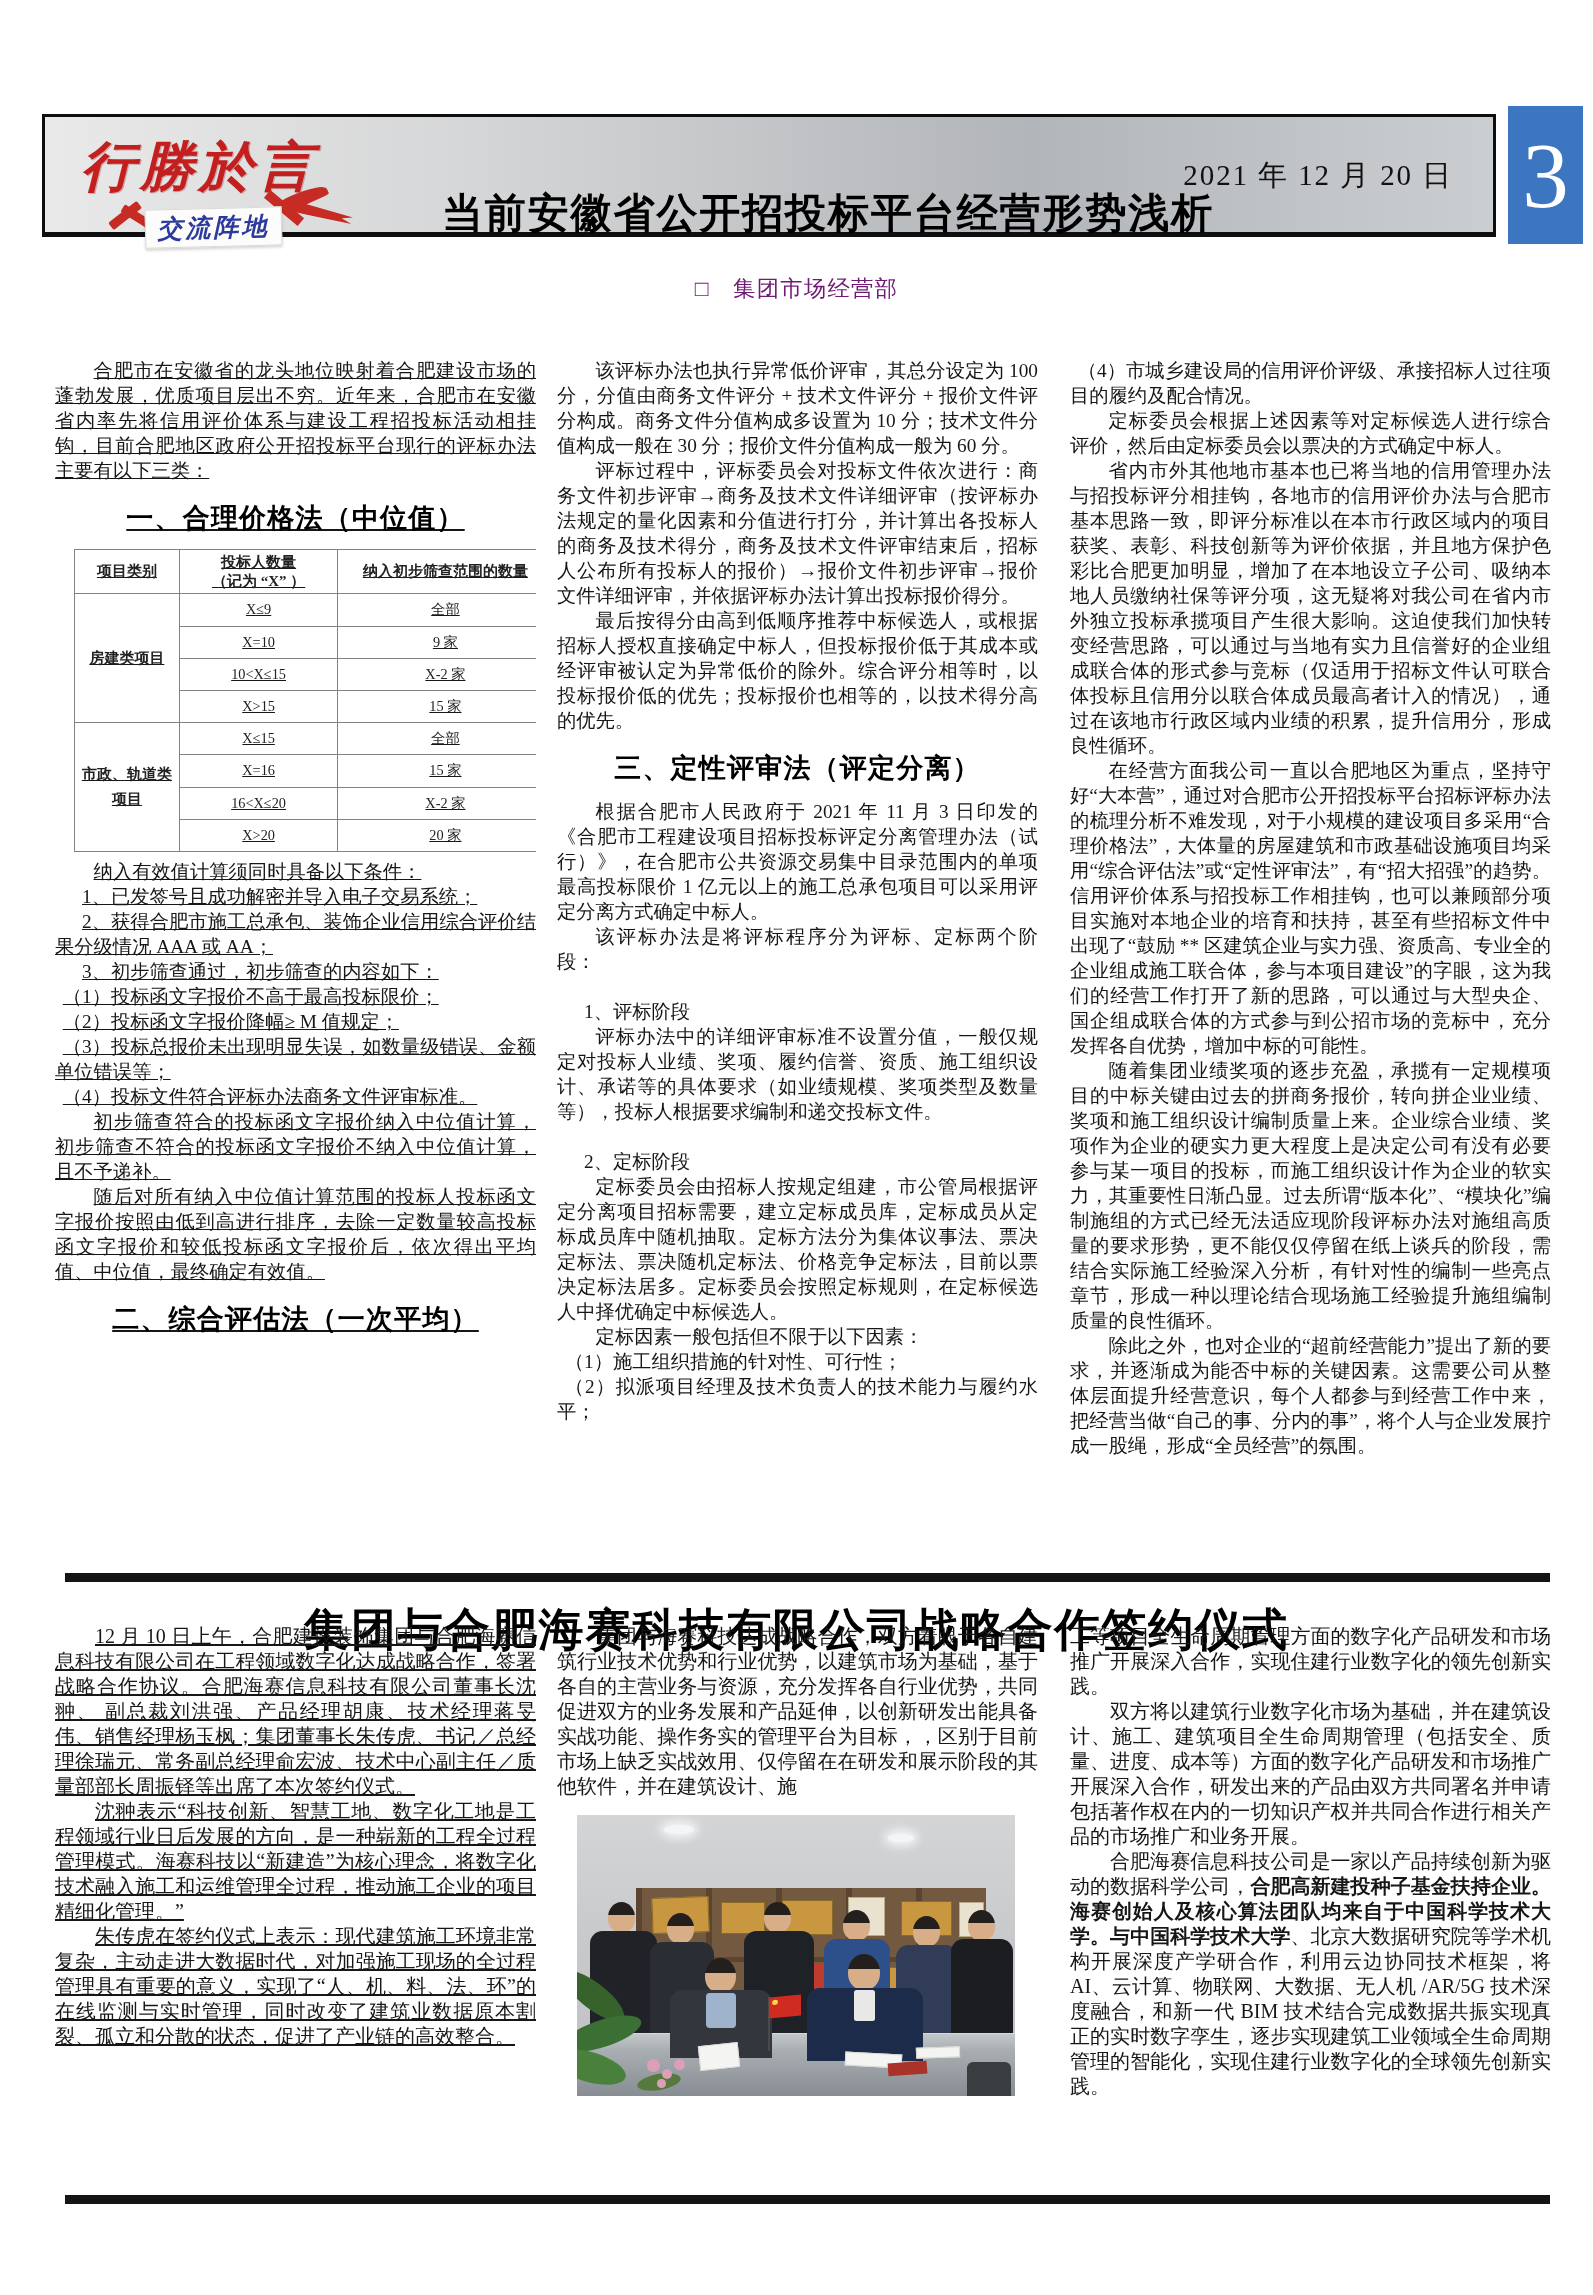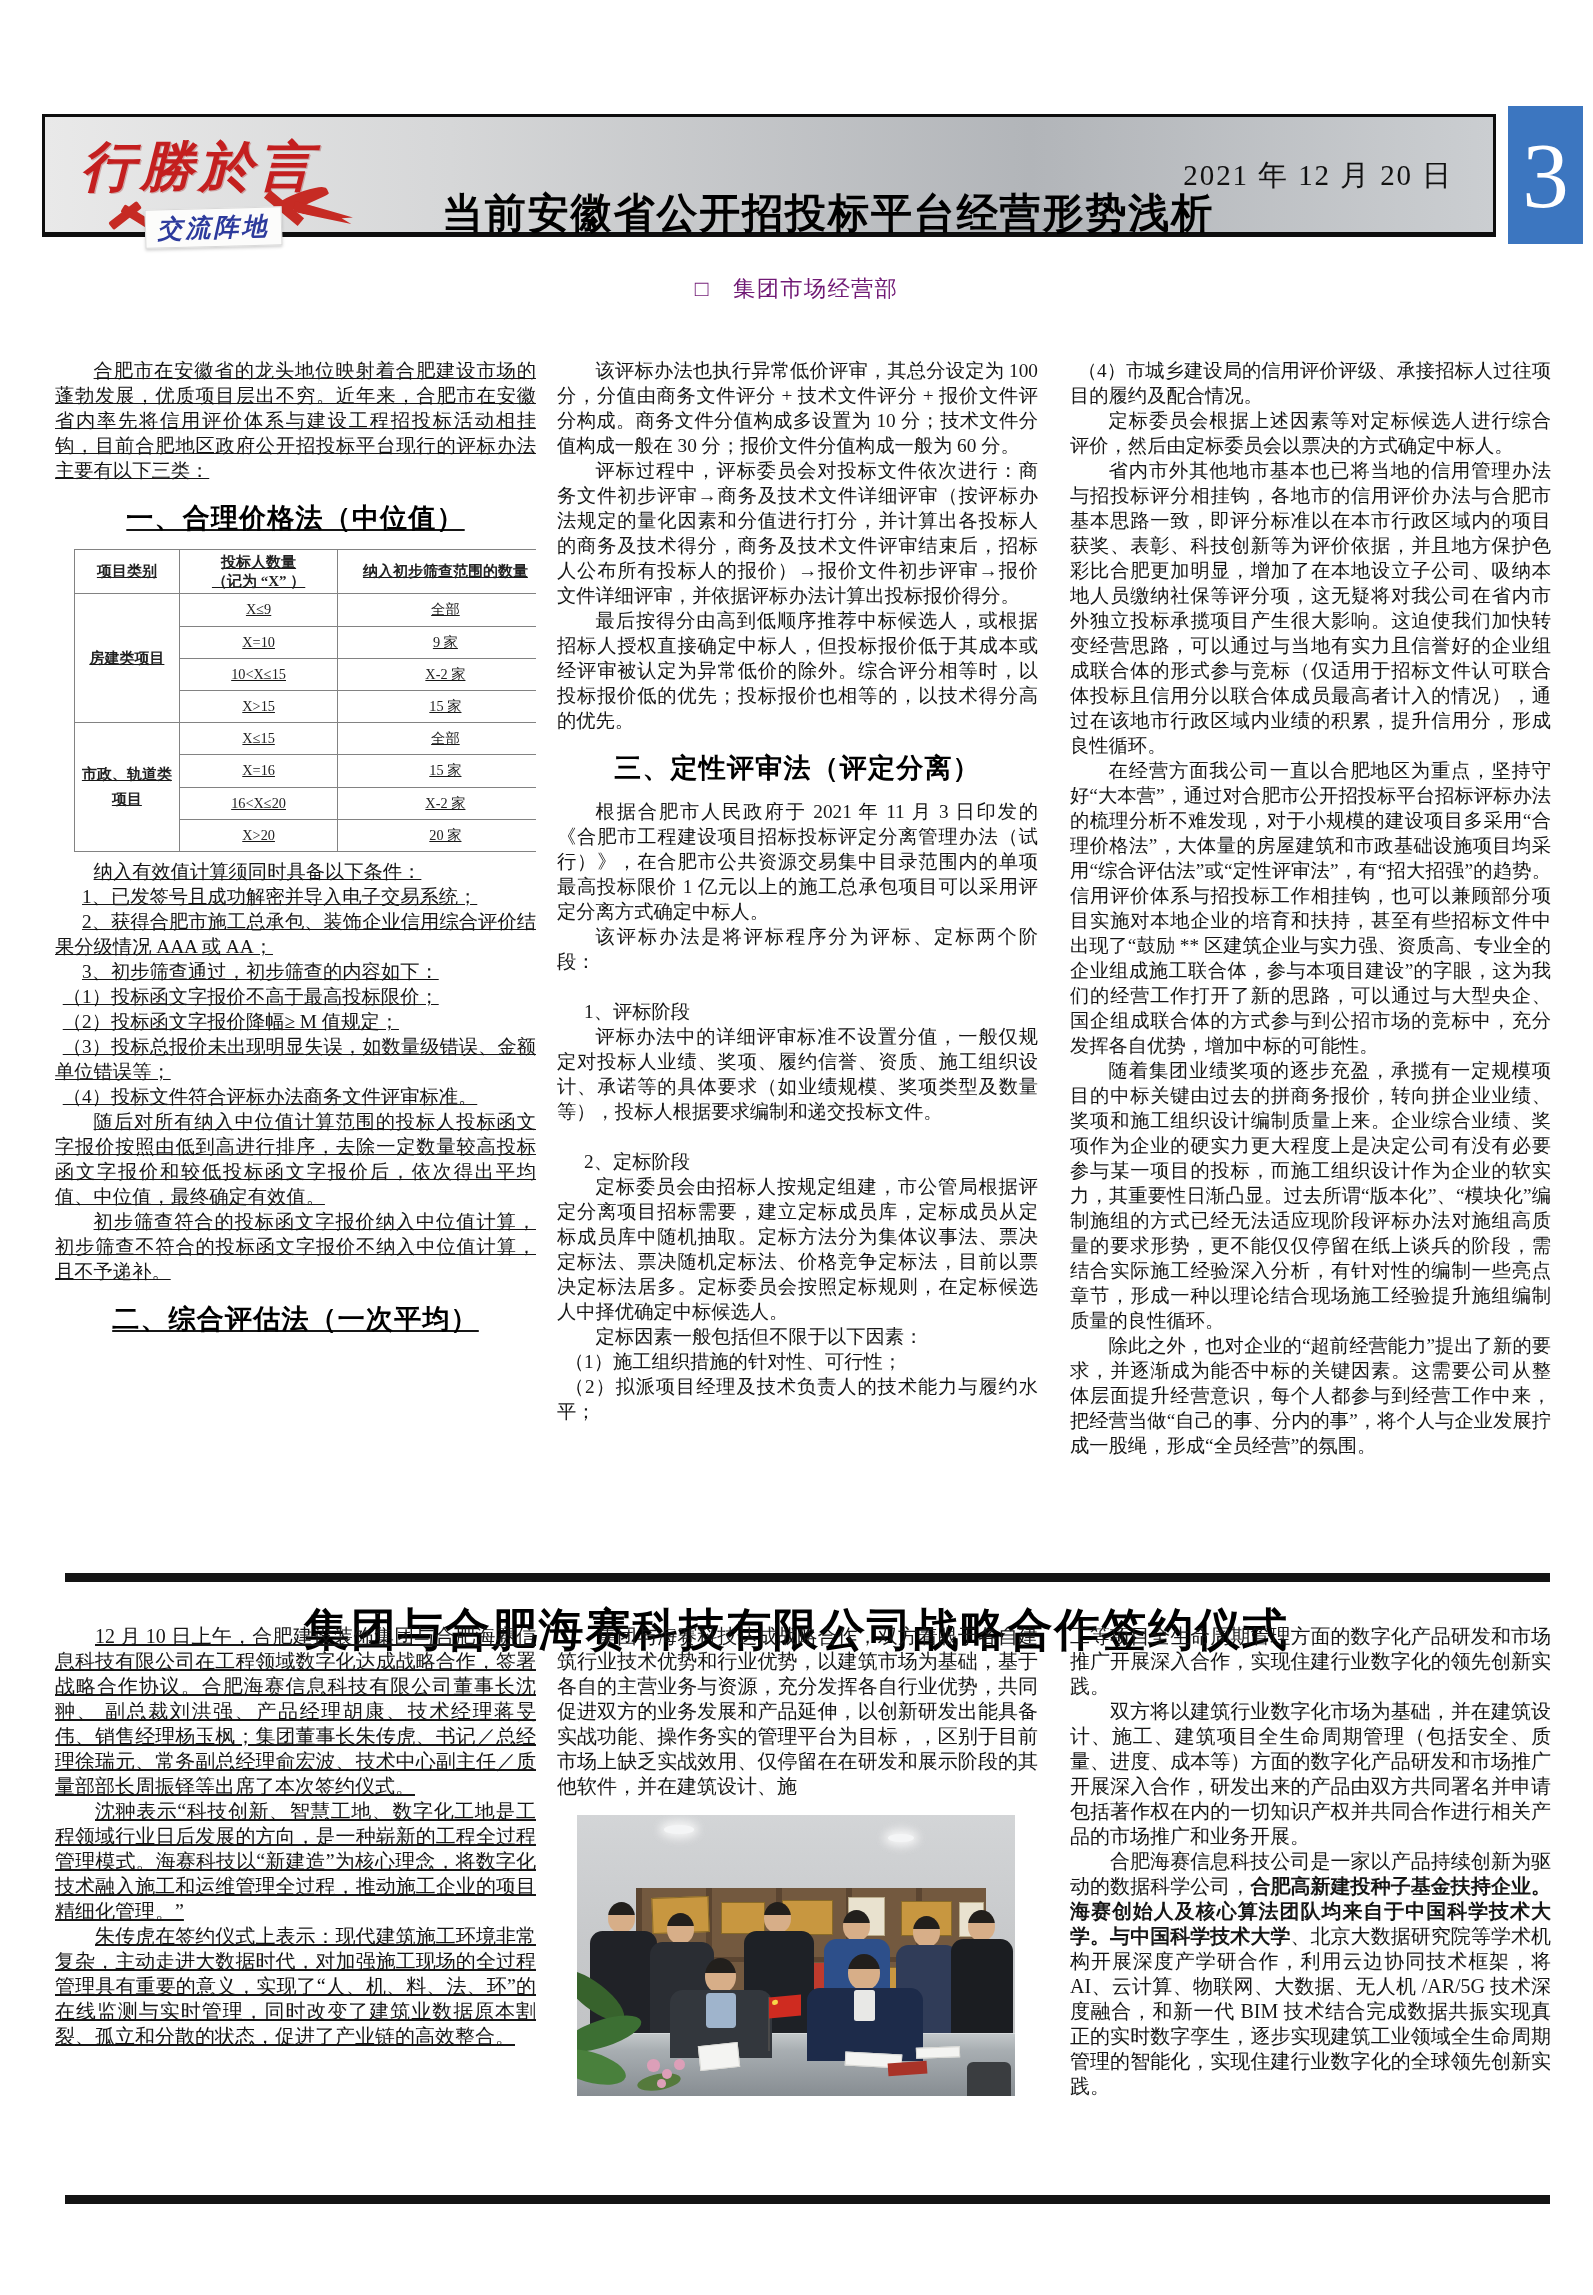--- a/index.html
+++ b/index.html
@@ -201,22 +201,22 @@
         </table>
     </div>
     <p class="para">纳入有效值计算须同时具备以下条件：</p>
     <p class="li15">1、已发签号且成功解密并导入电子交易系统；</p>
     <p class="li15">2、获得合肥市施工总承包、装饰企业信用综合评价结果分级情况 AAA 或 AA；</p>
     <p class="li15">3、初步筛查通过，初步筛查的内容如下：</p>
     <p class="li05">（1）投标函文字报价不高于最高投标限价；</p>
     <p class="li05">（2）投标函文字报价降幅≥ M 值规定；</p>
     <p class="li05">（3）投标总报价未出现明显失误，如数量级错误、金额单位错误等；</p>
     <p class="li05">（4）投标文件符合评标办法商务文件评审标准。</p>
+    <p class="para">初步筛查符合的投标函文字报价纳入中位值计算，初步筛查不符合的投标函文字报价不纳入中位值计算，且不予递补。</p>
     <p class="para">随后对所有纳入中位值计算范围的投标人投标函文字报价按照由低到高进行排序，去除一定数量较高投标函文字报价和较低投标函文字报价后，依次得出平均值、中位值，最终确定有效值。</p>
-    <p class="para">初步筛查符合的投标函文字报价纳入中位值计算，初步筛查不符合的投标函文字报价不纳入中位值计算，且不予递补。</p>
     <p class="h-center">二、综合评估法（一次平均）</p>
   </div>
 
   <div class="col a1col cM">
     <p class="para">该评标办法也执行异常低价评审，其总分设定为 100 分，分值由商务文件评分 + 技术文件评分 + 报价文件评分构成。商务文件分值构成多设置为 10 分；技术文件分值构成一般在 30 分；报价文件分值构成一般为 60 分。</p>
     <p class="para">评标过程中，评标委员会对投标文件依次进行：商务文件初步评审→商务及技术文件详细评审（按评标办法规定的量化因素和分值进行打分，并计算出各投标人的商务及技术得分，商务及技术文件评审结束后，招标人公布所有投标人的报价）→报价文件初步评审→报价文件详细评审，并依据评标办法计算出投标报价得分。</p>
     <p class="para">最后按得分由高到低顺序推荐中标候选人，或根据招标人授权直接确定中标人，但投标报价低于其成本或经评审被认定为异常低价的除外。综合评分相等时，以投标报价低的优先；投标报价也相等的，以技术得分高的优先。</p>
     <p class="h-center">三、定性评审法（评定分离）</p>
     <p class="para">根据合肥市人民政府于 2021 年 11 月 3 日印发的《合肥市工程建设项目招标投标评定分离管理办法（试行）》，在合肥市公共资源交易集中目录范围内的单项最高投标限价 1 亿元以上的施工总承包项目可以采用评定分离方式确定中标人。</p>
     <p class="para">该评标办法是将评标程序分为评标、定标两个阶段：</p>

